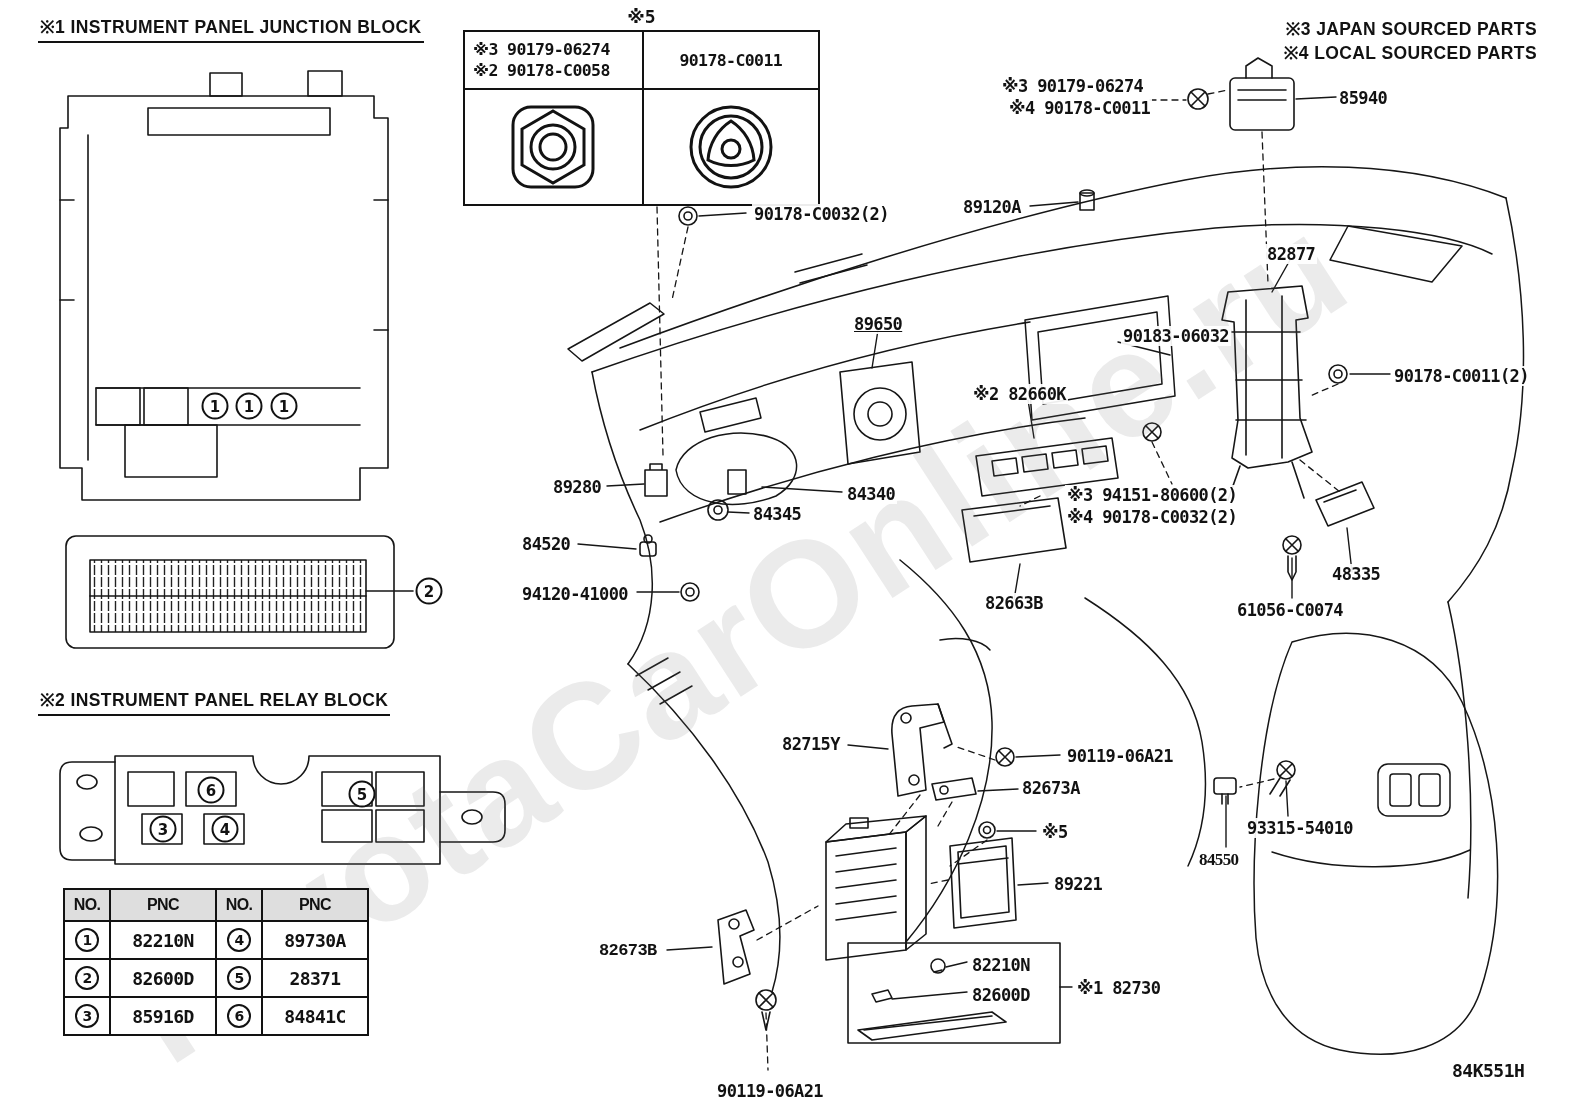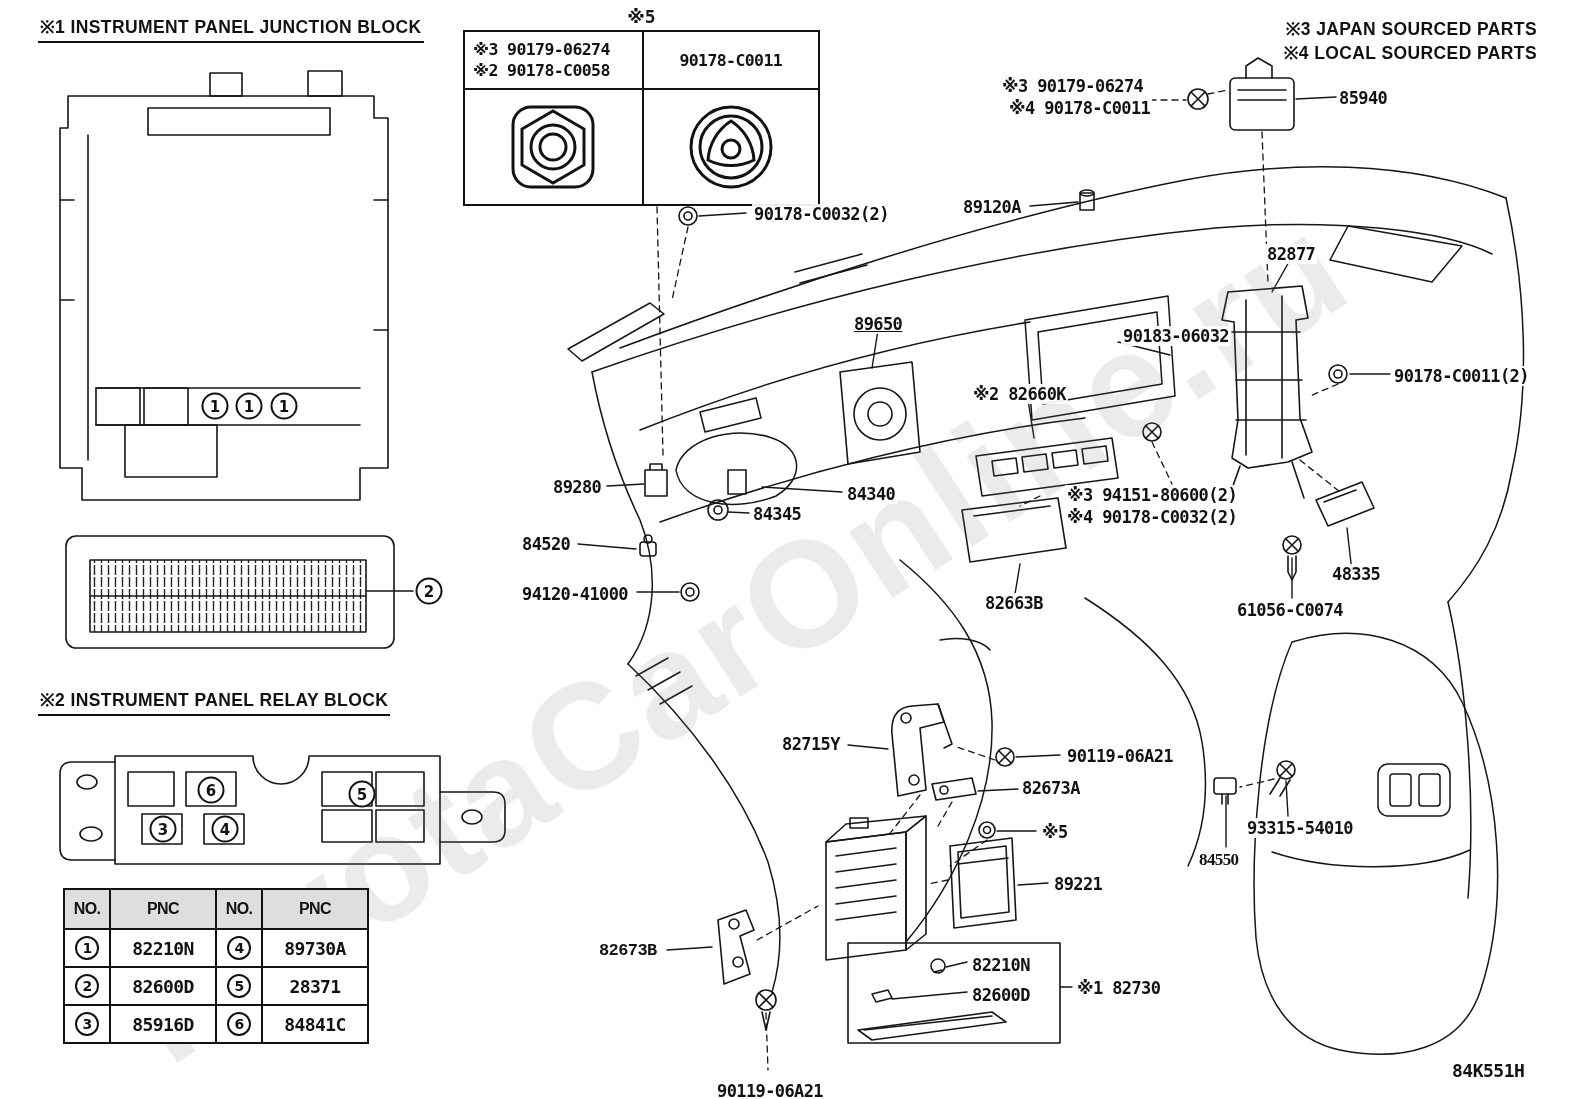--- a/index.html
+++ b/index.html
@@ -30,21 +30,21 @@
   .inset-cell+.inset-cell{border-left:2px solid #121212}
   .inset-head{height:58px;border-bottom:2px solid #121212;padding:5px 8px;display:flex;flex-direction:column;
               justify-content:center;gap:2px;font:600 16.5px "DejaVu Sans Mono","DejaVu Sans",monospace;letter-spacing:-0.6px}
   .inset-head.center{align-items:center}
   .inset-body{flex:1;display:flex;align-items:center;justify-content:center}
   .inset-body svg{stroke:#121212;fill:none;stroke-width:3}
   
   #pnc-table{position:absolute;left:63px;top:888px;border-collapse:collapse;background:#fff;z-index:3;
              font:600 18px "DejaVu Sans Mono","DejaVu Sans",monospace;letter-spacing:-0.6px}
   #pnc-table th,#pnc-table td{border:2.5px solid #121212;text-align:center;vertical-align:middle;padding:5px 10px;height:38px}
-  #pnc-table th{background:#dedede;font:700 16px "Liberation Sans",sans-serif;height:40px;padding:6px 8px}
+  #pnc-table th{background:#dedede;font:700 16px "Liberation Sans",sans-serif;height:32px;padding:6px 8px}
   #pnc-table td.pnc{min-width:106px}
   #pnc-table td.no{min-width:40px}
   .circ{display:inline-flex;width:24px;height:24px;border:2px solid #121212;border-radius:50%;
         align-items:center;justify-content:center;font:600 14px "DejaVu Sans",sans-serif}
 </style>
 </head>
 <body>
 
 <div id="root">
 

